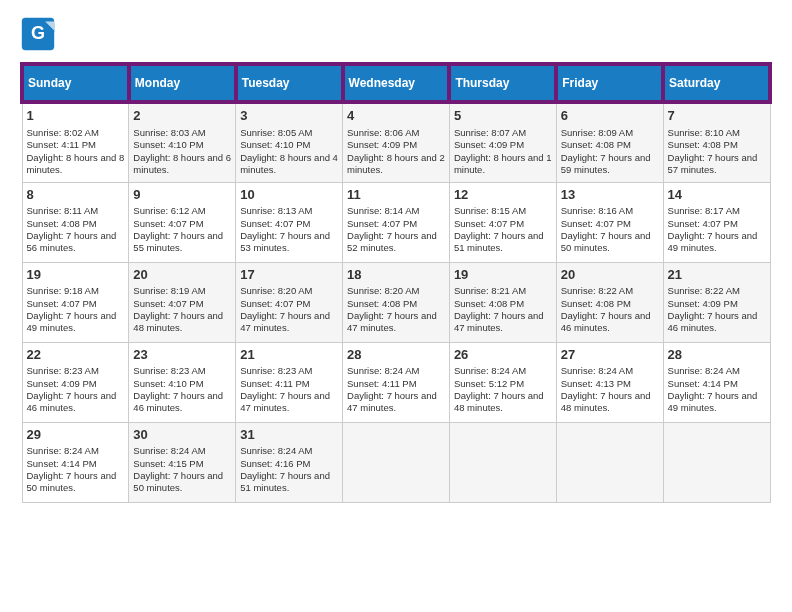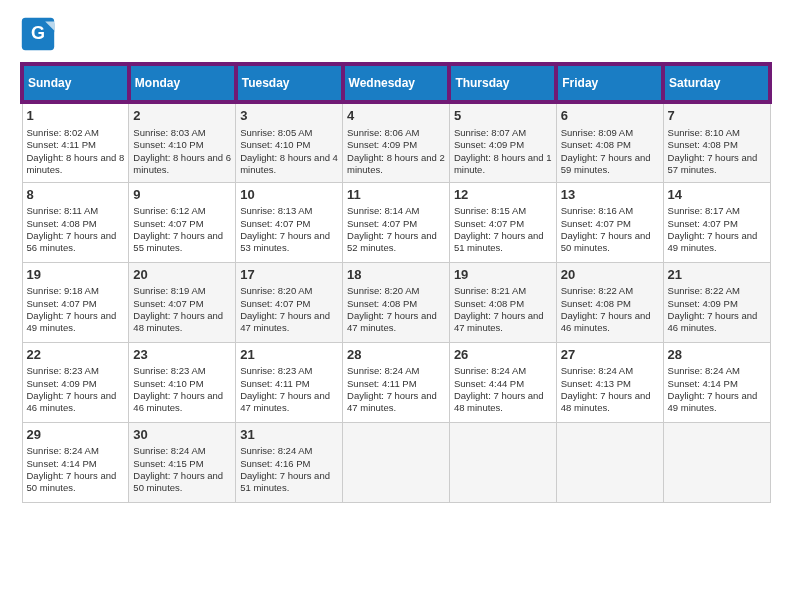--- a/index.html
+++ b/index.html
@@ -156,21 +156,21 @@
           <td><span class="day-num">18</span><span>Sunrise: 8:20 AM</span><br><span>Sunset: 4:08 PM</span><br><span>Daylight: 7 hours and 47 minutes.</span></td>
           <td><span class="day-num">19</span><span>Sunrise: 8:21 AM</span><br><span>Sunset: 4:08 PM</span><br><span>Daylight: 7 hours and 47 minutes.</span></td>
           <td><span class="day-num">20</span><span>Sunrise: 8:22 AM</span><br><span>Sunset: 4:08 PM</span><br><span>Daylight: 7 hours and 46 minutes.</span></td>
           <td><span class="day-num">21</span><span>Sunrise: 8:22 AM</span><br><span>Sunset: 4:09 PM</span><br><span>Daylight: 7 hours and 46 minutes.</span></td>
         </tr>
         <tr>
           <td><span class="day-num">22</span><span>Sunrise: 8:23 AM</span><br><span>Sunset: 4:09 PM</span><br><span>Daylight: 7 hours and 46 minutes.</span></td>
           <td><span class="day-num">23</span><span>Sunrise: 8:23 AM</span><br><span>Sunset: 4:10 PM</span><br><span>Daylight: 7 hours and 46 minutes.</span></td>
           <td><span class="day-num">21</span><span>Sunrise: 8:23 AM</span><br><span>Sunset: 4:11 PM</span><br><span>Daylight: 7 hours and 47 minutes.</span></td>
           <td><span class="day-num">28</span><span>Sunrise: 8:24 AM</span><br><span>Sunset: 4:11 PM</span><br><span>Daylight: 7 hours and 47 minutes.</span></td>
-          <td><span class="day-num">26</span><span>Sunrise: 8:24 AM</span><br><span>Sunset: 4:44 PM</span><br><span>Daylight: 7 hours and 48 minutes.</span></td>
+          <td><span class="day-num">26</span><span>Sunrise: 8:24 AM</span><br><span>Sunset: 5:12 PM</span><br><span>Daylight: 7 hours and 48 minutes.</span></td>
           <td><span class="day-num">27</span><span>Sunrise: 8:24 AM</span><br><span>Sunset: 4:13 PM</span><br><span>Daylight: 7 hours and 48 minutes.</span></td>
           <td><span class="day-num">28</span><span>Sunrise: 8:24 AM</span><br><span>Sunset: 4:14 PM</span><br><span>Daylight: 7 hours and 49 minutes.</span></td>
         </tr>
         <tr>
           <td><span class="day-num">29</span><span>Sunrise: 8:24 AM</span><br><span>Sunset: 4:14 PM</span><br><span>Daylight: 7 hours and 50 minutes.</span></td>
           <td><span class="day-num">30</span><span>Sunrise: 8:24 AM</span><br><span>Sunset: 4:15 PM</span><br><span>Daylight: 7 hours and 50 minutes.</span></td>
           <td><span class="day-num">31</span><span>Sunrise: 8:24 AM</span><br><span>Sunset: 4:16 PM</span><br><span>Daylight: 7 hours and 51 minutes.</span></td>
           <td class="day-empty"></td>
           <td class="day-empty"></td>
           <td class="day-empty"></td>

